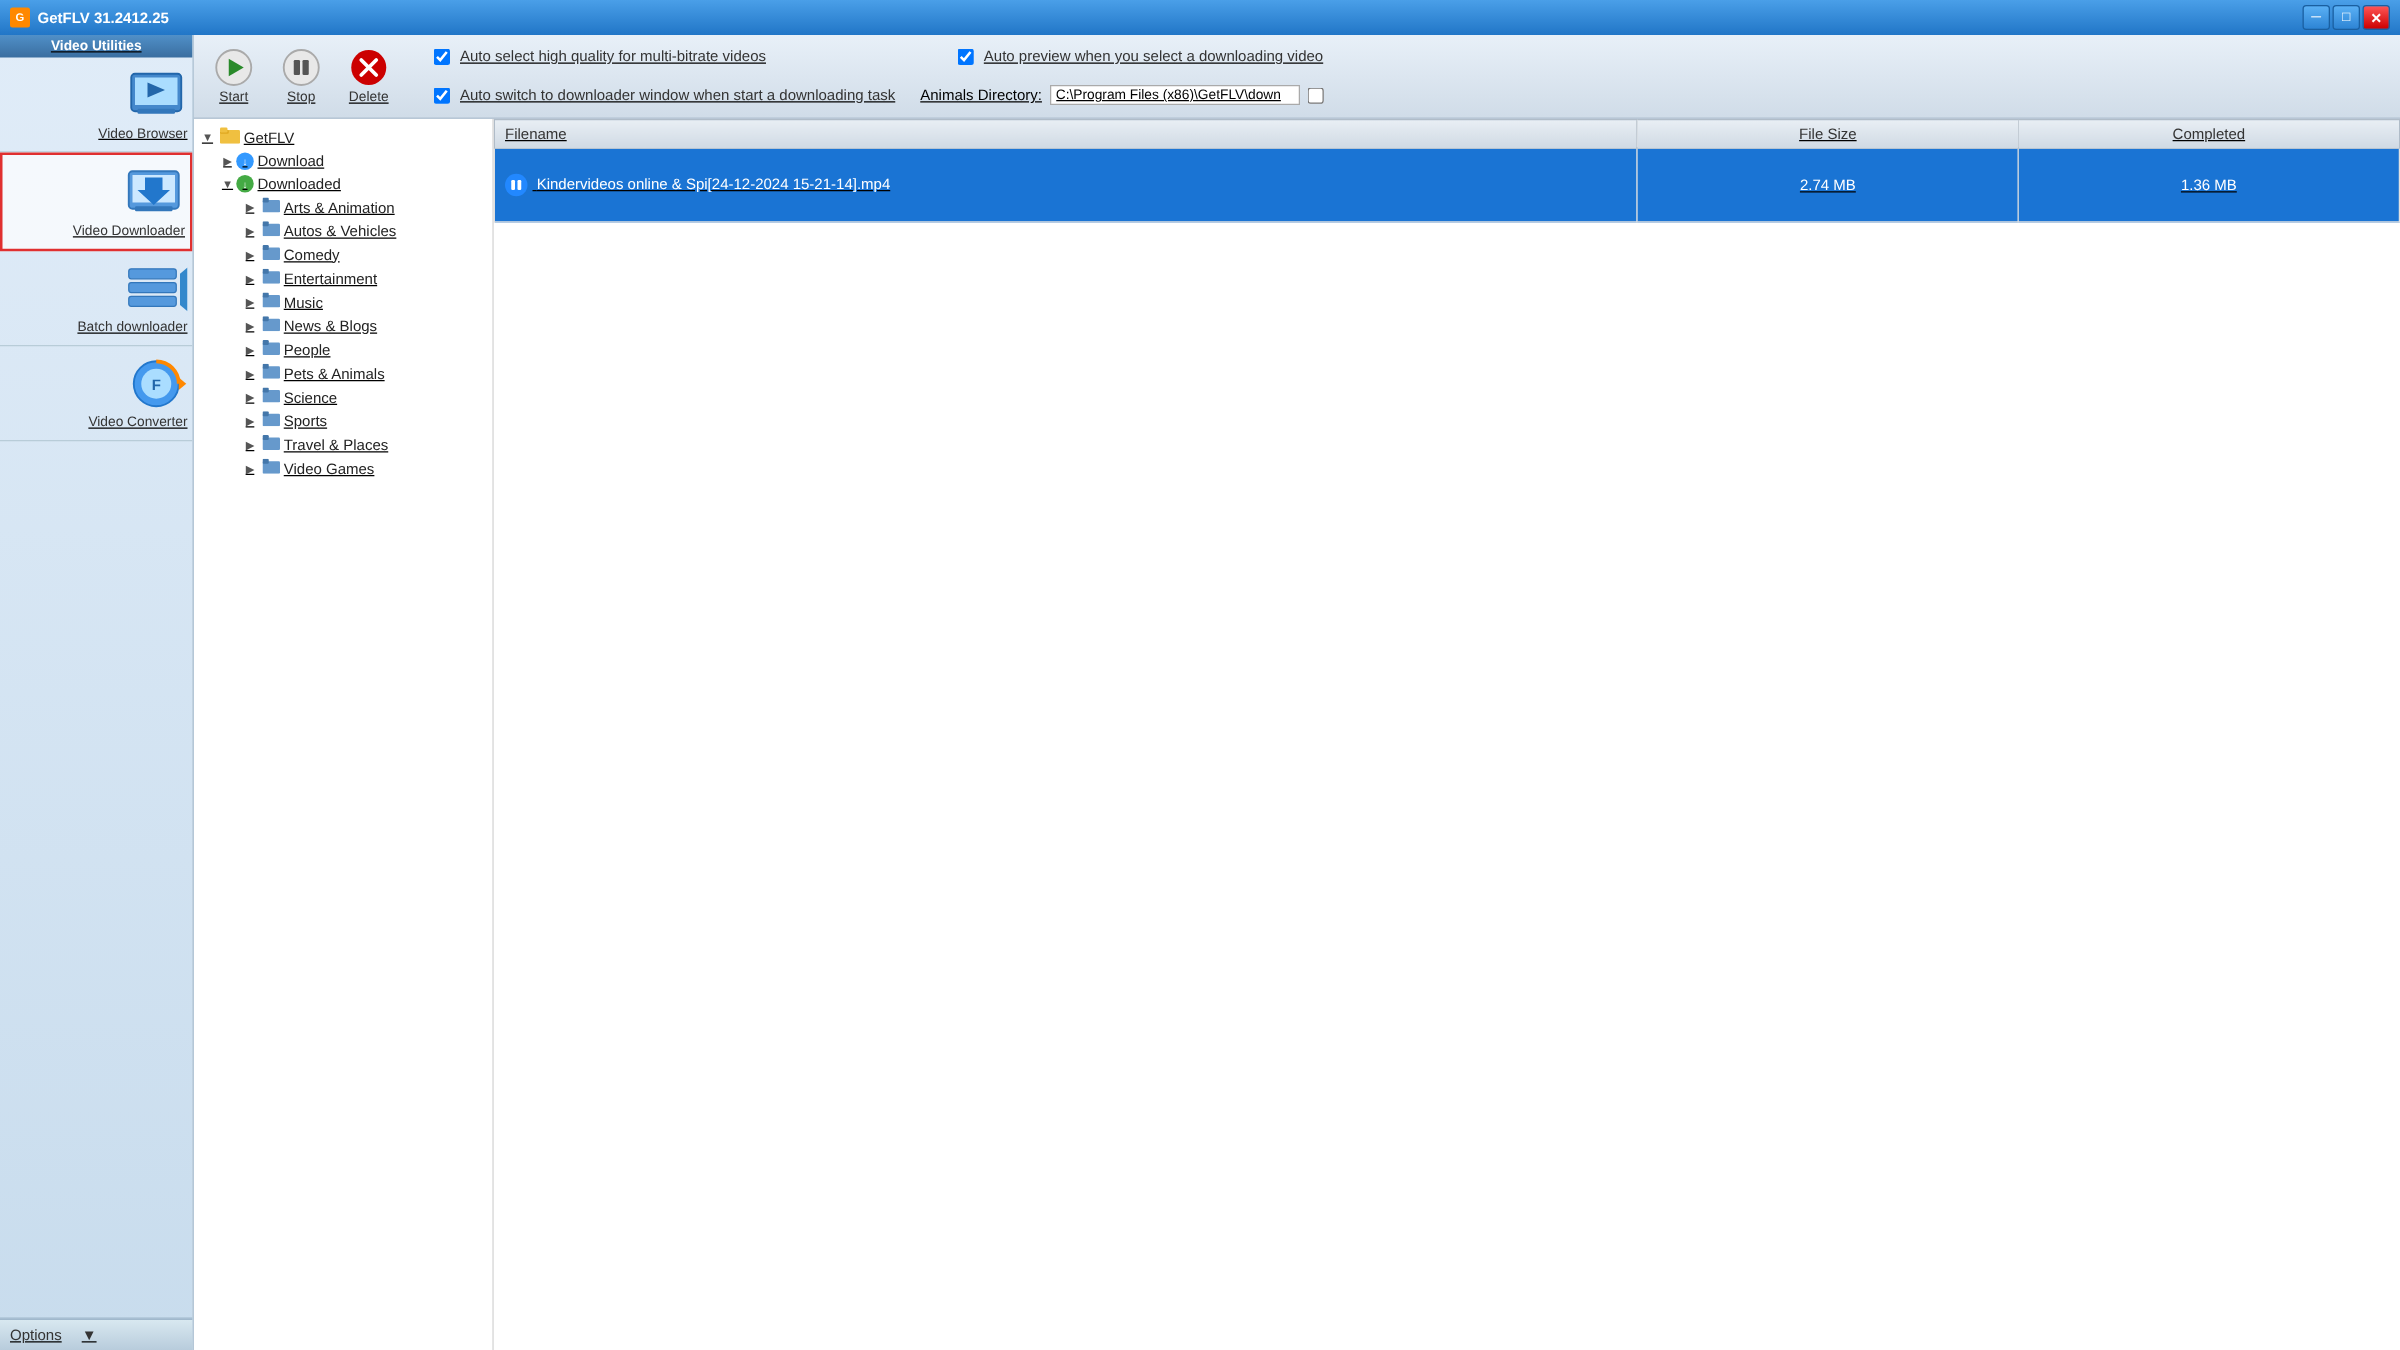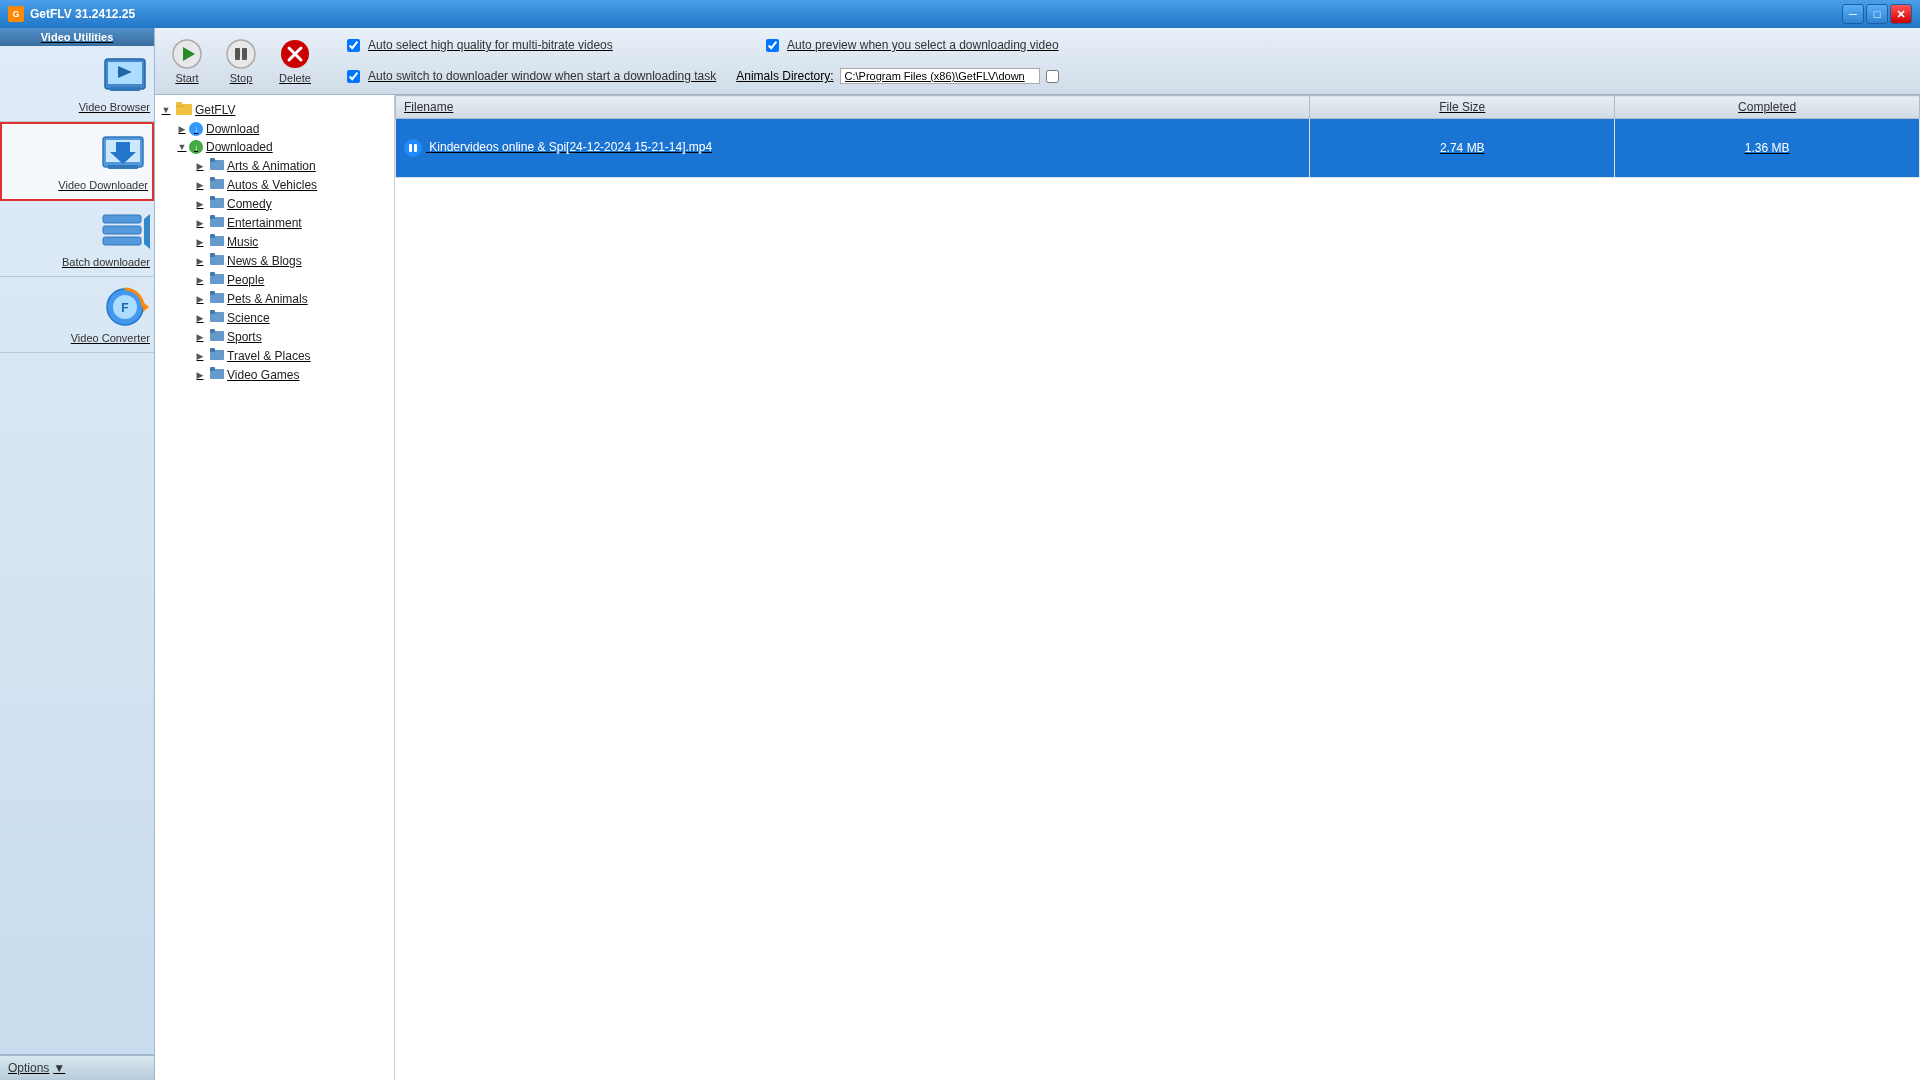--- a/index.html
+++ b/index.html
@@ -134,21 +134,21 @@
       margin-top: auto;
       border-top: 1px solid #a0b8cc;
     }
     .sidebar-options-btn {
       background: linear-gradient(to bottom, #d8e8f0, #b8ccdc);
       border-top: 1px solid #a0b8cc;
       padding: 5px 8px;
       cursor: pointer;
       display: flex;
       align-items: center;
-      gap: 4px;
+      gap: 16px;
       font-size: 11px;
       color: #333;
     }
 
     
     .tree-table-area {
       display: flex;
       flex: 1;
       overflow: hidden;
     }

